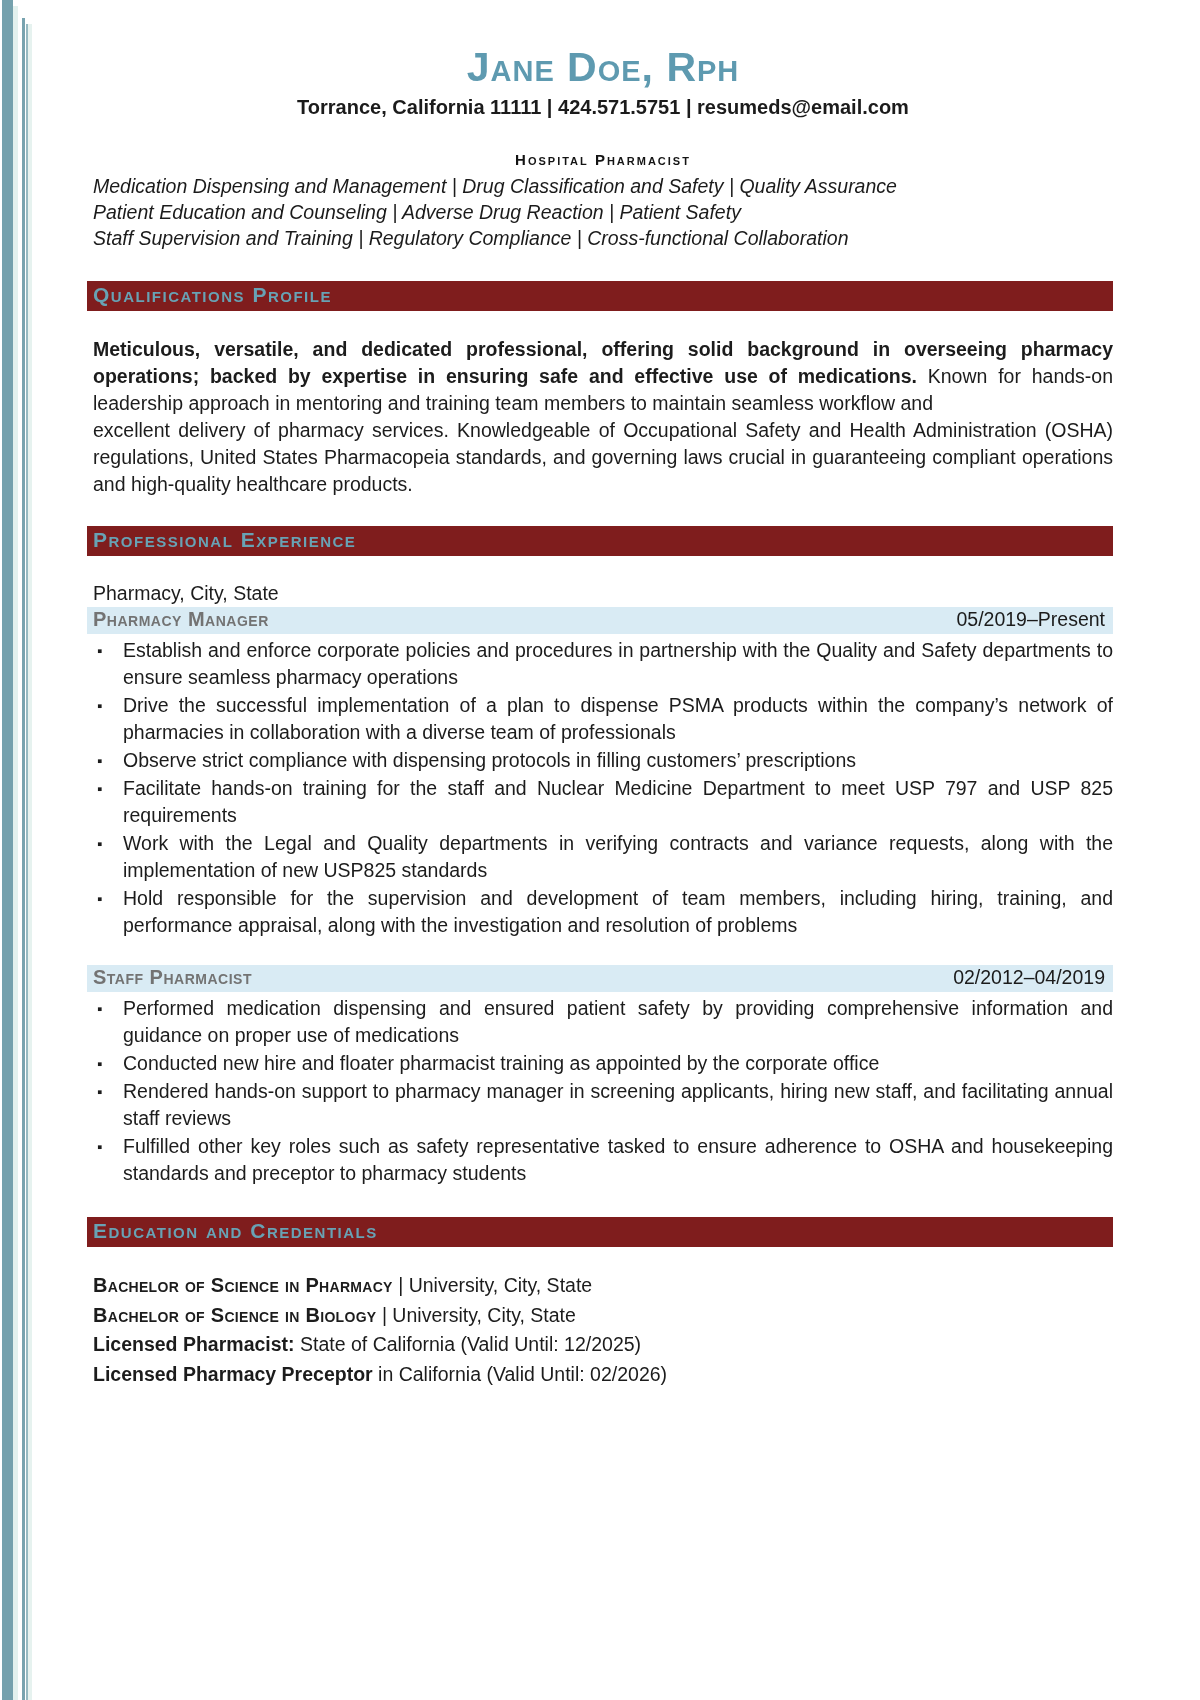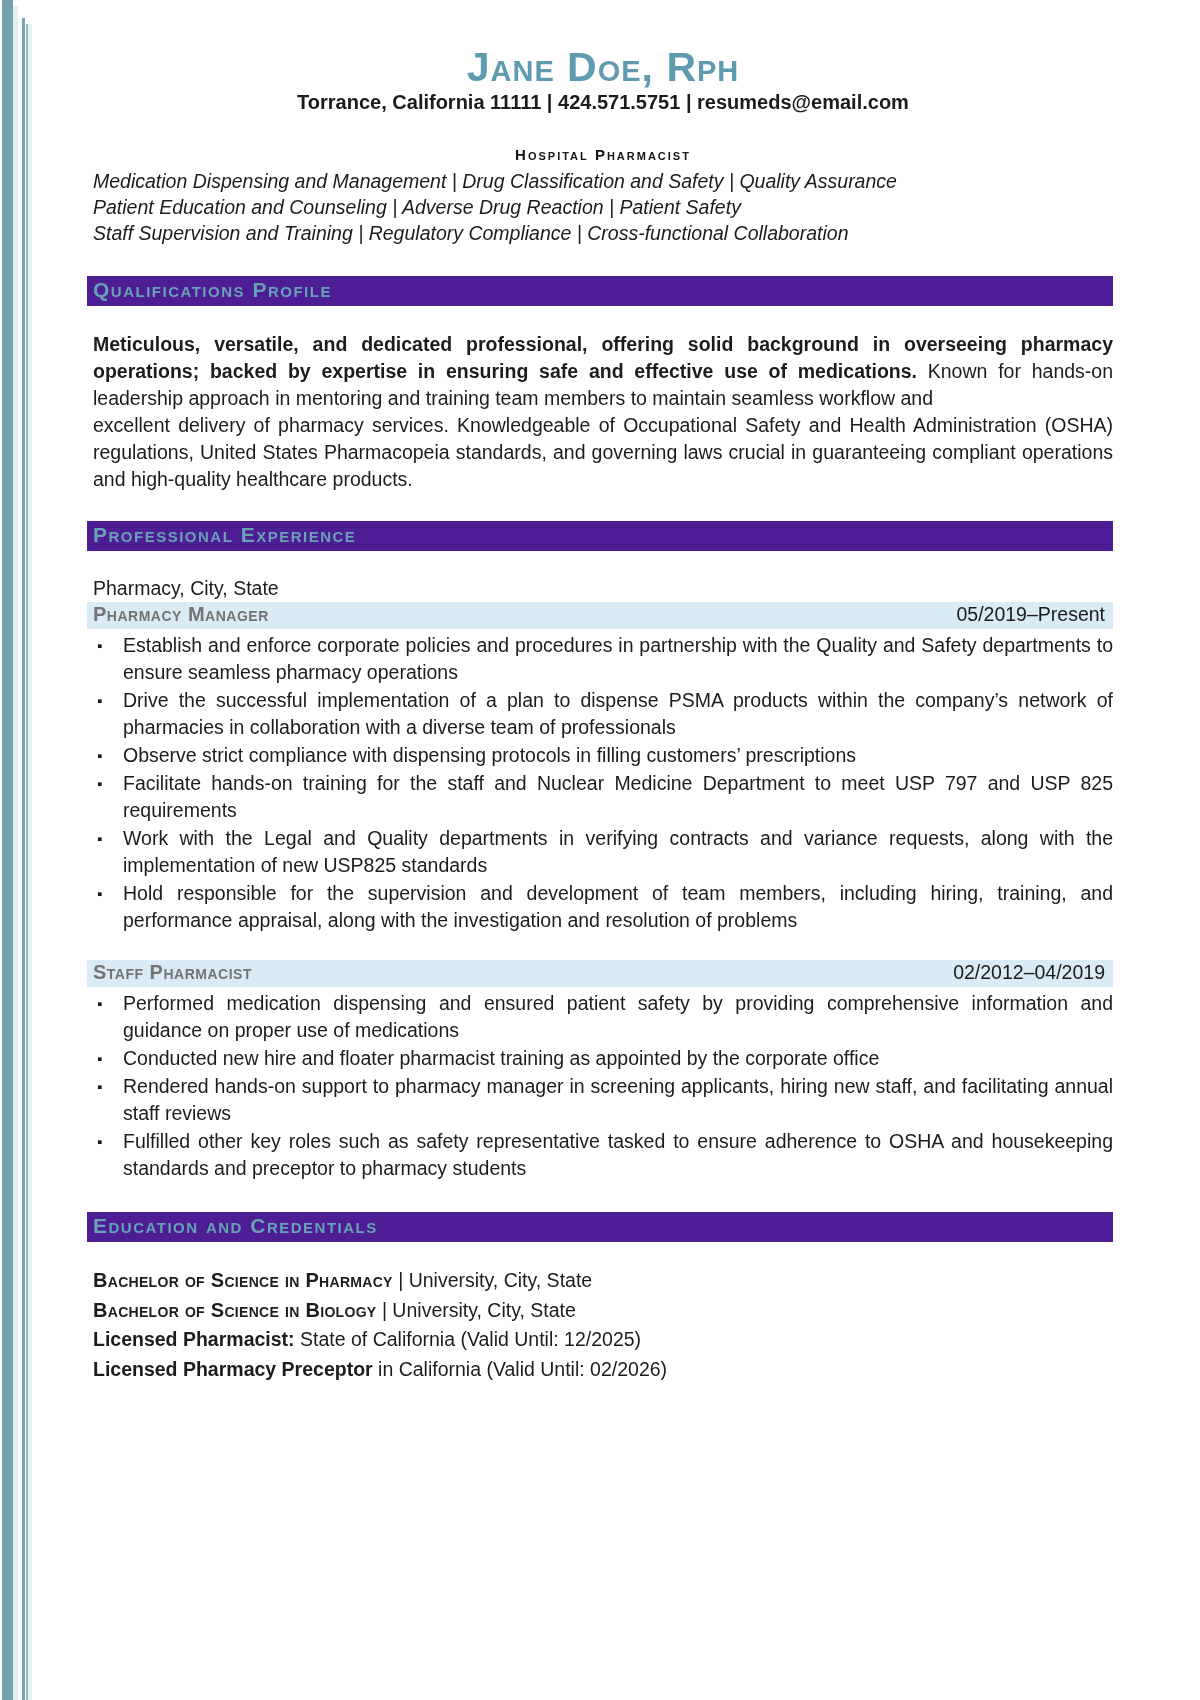--- a/index.html
+++ b/index.html
@@ -28,20 +28,21 @@
     font-weight: bold;
     font-size: 41px;
     letter-spacing: 1px;
     color: #5e9ab0;
     line-height: 1.15;
   }
   .contact {
     text-align: center;
     font-weight: bold;
     font-size: 20px;
+    margin-top: 5px;
     color: #1b1b1b;
   }
   .role-title {
     text-align: center;
     font-weight: bold;
     font-variant: small-caps;
     font-size: 15px;
     letter-spacing: 2px;
     margin-top: 32px;
     color: #141414;
@@ -51,21 +52,21 @@
     font-style: italic;
     font-size: 19.5px;
     line-height: 26px;
     color: #1b1b1b;
   }
 
   .section-bar {
     box-sizing: border-box;
     width: 1026px;
     margin-left: -6px;
-    background: #4c1d95;
+    background: #7f1d1d;
     color: #68a2b4;
     font-weight: bold;
     font-variant: small-caps;
     font-size: 21px;
     letter-spacing: 1.5px;
     padding: 2px 6px 4px 6px;
   }
   .bar-quals { margin-top: 30px; }
   .bar-exp   { margin-top: 28px; }
   .bar-edu   { margin-top: 30px; }

